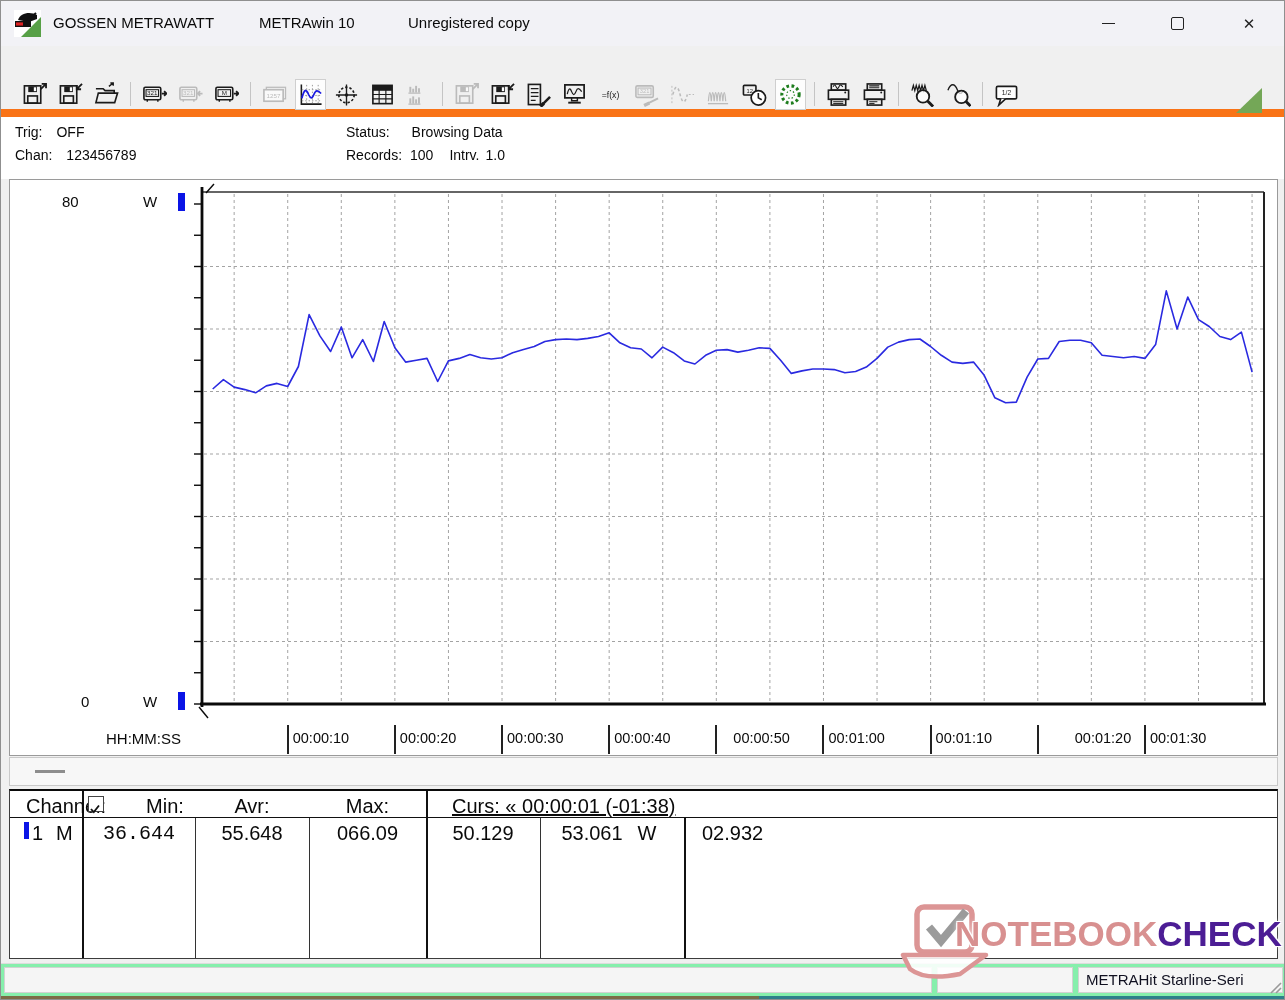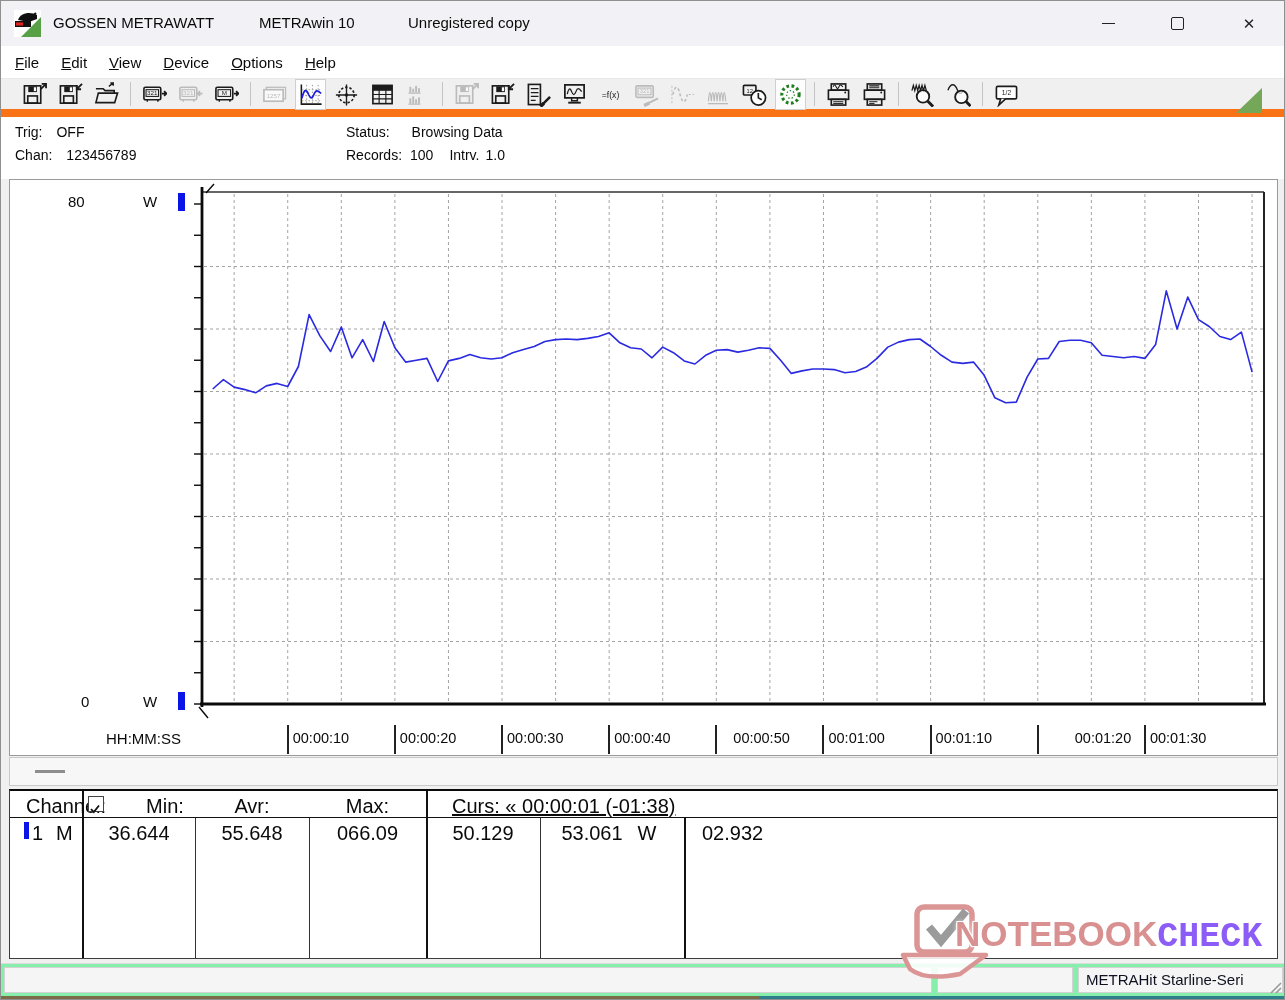--- a/index.html
+++ b/index.html
@@ -94,28 +94,20 @@
         <span class="glyph-min"></span>
       </div>
     <div class="winbtn wb-max">
         <span class="glyph-max"></span>
       </div>
     <div class="winbtn wb-close">
         <span class="glyph-close">✕</span>
       </div>
   </div>
 
-  <div class="menubar" id="menubar">
-      <div class="menuitem"><span class="u">F</span>ile</div>
-      <div class="menuitem"><span class="u">E</span>dit</div>
-      <div class="menuitem"><span class="u">V</span>iew</div>
-      <div class="menuitem"><span class="u">D</span>evice</div>
-      <div class="menuitem"><span class="u">O</span>ptions</div>
-      <div class="menuitem"><span class="u">H</span>elp</div>
-    </div>
 
   <div class="toolbar" id="toolbar">
       <div class="tbtn">
         <svg viewBox="0 0 26 26" width="25" height="25" fill="none" stroke="currentColor" stroke-width="1.7">
           <rect x="2.5" y="4" width="17" height="18"></rect>
           <rect x="6.5" y="4.5" width="9" height="6" fill="currentColor" stroke="none"></rect>
           <rect x="12.3" y="5.5" width="2.4" height="4" fill="#fff" stroke="none"></rect>
           <rect x="6" y="14.5" width="10" height="7.5"></rect>
           <path d="M19.5 7.5 L25 2 M20.5 2 H25 V6.5" stroke-width="1.9"></path>
         </svg>
@@ -392,21 +384,21 @@
         <line x1="184" y1="180.25" x2="192" y2="180.25" class="tickln"></line>
         <line x1="184" y1="149" x2="192" y2="149" class="tickln"></line>
         <line x1="184" y1="117.75" x2="192" y2="117.75" class="tickln"></line>
         <line x1="184" y1="86.5" x2="192" y2="86.5" class="tickln"></line>
         <line x1="184" y1="55.25" x2="192" y2="55.25" class="tickln"></line>
         <line x1="184" y1="24" x2="192" y2="24" class="tickln"></line>
         <path d="M196 13 l 8 -9" class="tickln"></path>
         <path d="M189 527 l 9 11" class="tickln"></path>
         <polyline points="202.7,209.0 213.4,199.6 224.1,207.1 234.9,209.6 245.6,212.8 256.3,205.9 267.0,203.4 277.7,206.5 288.4,186.5 299.1,134.6 309.9,155.9 320.6,171.5 331.3,147.1 342.0,177.8 352.7,159.6 363.4,181.5 374.2,141.5 384.9,167.8 395.6,182.1 406.3,180.3 417.0,178.4 427.7,201.5 438.4,180.9 449.2,178.4 459.9,174.6 470.6,177.8 481.3,179.0 492.0,177.8 502.7,172.7 513.5,169.6 524.2,166.5 534.9,161.5 545.6,159.6 556.3,159.0 567.0,159.6 577.7,158.4 588.5,156.5 599.2,152.8 609.9,162.8 620.6,167.8 631.3,169.0 642.0,177.8 652.7,167.1 663.5,172.7 674.2,180.9 684.9,184.0 695.6,175.3 706.3,170.3 717.0,169.6 727.8,172.1 738.5,170.3 749.2,167.8 759.9,168.4 770.6,180.3 781.3,193.4 792.0,190.9 802.8,189.0 813.5,189.0 824.2,189.6 834.9,192.8 845.6,191.5 856.3,187.1 867.0,178.4 877.8,167.1 888.5,162.1 899.2,159.6 909.9,159.0 920.6,166.5 931.3,175.3 942.0,182.1 952.8,183.4 963.5,182.1 974.2,195.3 984.9,217.8 995.6,222.7 1006.3,222.1 1017.1,197.1 1027.8,179.0 1038.5,178.4 1049.2,161.5 1059.9,160.2 1070.6,160.2 1081.3,162.8 1092.1,175.3 1102.8,176.5 1113.5,177.8 1124.2,176.5 1134.9,178.4 1145.6,164.6 1156.3,110.9 1167.1,149.0 1177.8,117.1 1188.5,139.6 1199.2,146.5 1209.9,156.5 1220.6,159.6 1231.4,152.1 1242.1,192.1" class="dataline" style="stroke:#2a2ae0"></polyline>
       </svg>
-    <span class="ylab" style="left:58px;top:13px;">80</span>
+    <span class="ylab" style="left:52px;top:13px;">80</span>
     <span class="ylab" style="left:133px;top:13px;">W</span>
     <span class="ylab" style="left:71px;top:513px;">0</span>
     <span class="ylab" style="left:133px;top:513px;">W</span>
     <div class="chmark" style="left:168px;top:13px;"></div>
     <div class="chmark" style="left:168px;top:512px;"></div>
     <span class="xaxis-name">HH:MM:SS</span>
     <div id="xtick-layer">
         <span class="xtick" style="left: 276.72px;">00:00:10</span>
         <span class="xtick" style="left: 383.87px;">00:00:20</span>
         <span class="xtick" style="left: 491.02px;">00:00:30</span>
@@ -439,21 +431,21 @@
         </svg>
     </div>
     <div class="st-cell st-htxt" style="left:100px;width:110px;">Min:</div>
     <div class="st-cell st-htxt" style="left:187px;width:110px;">Avr:</div>
     <div class="st-cell st-htxt" style="left:301px;width:113px;">Max:</div>
     <div class="st-cell st-htxt" style="left:442px;width:280px;text-align:left;text-decoration:underline;">Curs: « 00:00:01 (-01:38)</div>
 
     <div class="rowmark"></div>
     <div class="st-cell st-rtxt" style="left:22px;width:14px;text-align:left;">1</div>
     <div class="st-cell st-rtxt" style="left:46px;width:20px;text-align:left;">M</div>
-    <div class="st-cell st-rtxt" style="left:74px;width:110px;">36.644</div>
+    <div class="st-cell st-rtxt" style="left:74px;width:110px;font-family:Liberation Mono, monospace;">36.644</div>
     <div class="st-cell st-rtxt" style="left:187px;width:110px;">55.648</div>
     <div class="st-cell st-rtxt" style="left:301px;width:113px;">066.09</div>
     <div class="st-cell st-rtxt" style="left:418px;width:110px;">50.129</div>
     <div class="st-cell st-rtxt" style="left:532px;width:100px;">53.061</div>
     <div class="st-cell st-rtxt" style="left:622px;width:30px;">W</div>
     <div class="st-cell st-rtxt" style="left:692px;width:90px;text-align:left;">02.932</div>
   </div>
 
   <div class="statusbar">
     <div class="sb-sec" style="left:3px;width:928px;"></div>
@@ -467,17 +459,17 @@
   <div class="deskstrip" style="left:0;width:758px;background:#7b6b46;"></div>
   <div class="deskstrip" style="left:758px;width:527px;background:#2e7f8a;"></div>
 
   <div class="watermark">
     <svg width="95" height="78" viewBox="0 0 95 78" style="position:absolute;left:0;top:2px;">
       <rect x="20" y="3" width="55" height="45" rx="7" fill="rgba(255,255,255,0.88)" stroke="#dc9595" stroke-width="5.5"></rect>
       <path d="M32 23 L44 37 L69 7" fill="none" stroke="#9b9b9b" stroke-width="8"></path>
       <path d="M6 51 H89 L63 70 Q28 77 13 65 Z" fill="rgba(255,255,255,0.88)" stroke="#dc9595" stroke-width="4.5" stroke-linejoin="round"></path>
     </svg>
     <div class="wm-text">
-      <span id="wm1" style="color: rgb(216, 144, 144);">NOTEBOOK</span><span id="wm2" style="color: #8b5cf6; font-family: Liberation Mono, monospace;">CHECK</span>
+      <span id="wm1" style="color: rgb(216, 144, 144);">NOTEBOOK</span><span id="wm2" style="color: #4c1d95;">CHECK</span>
     </div>
   </div>
 
 </div>
 
 </body></html>

